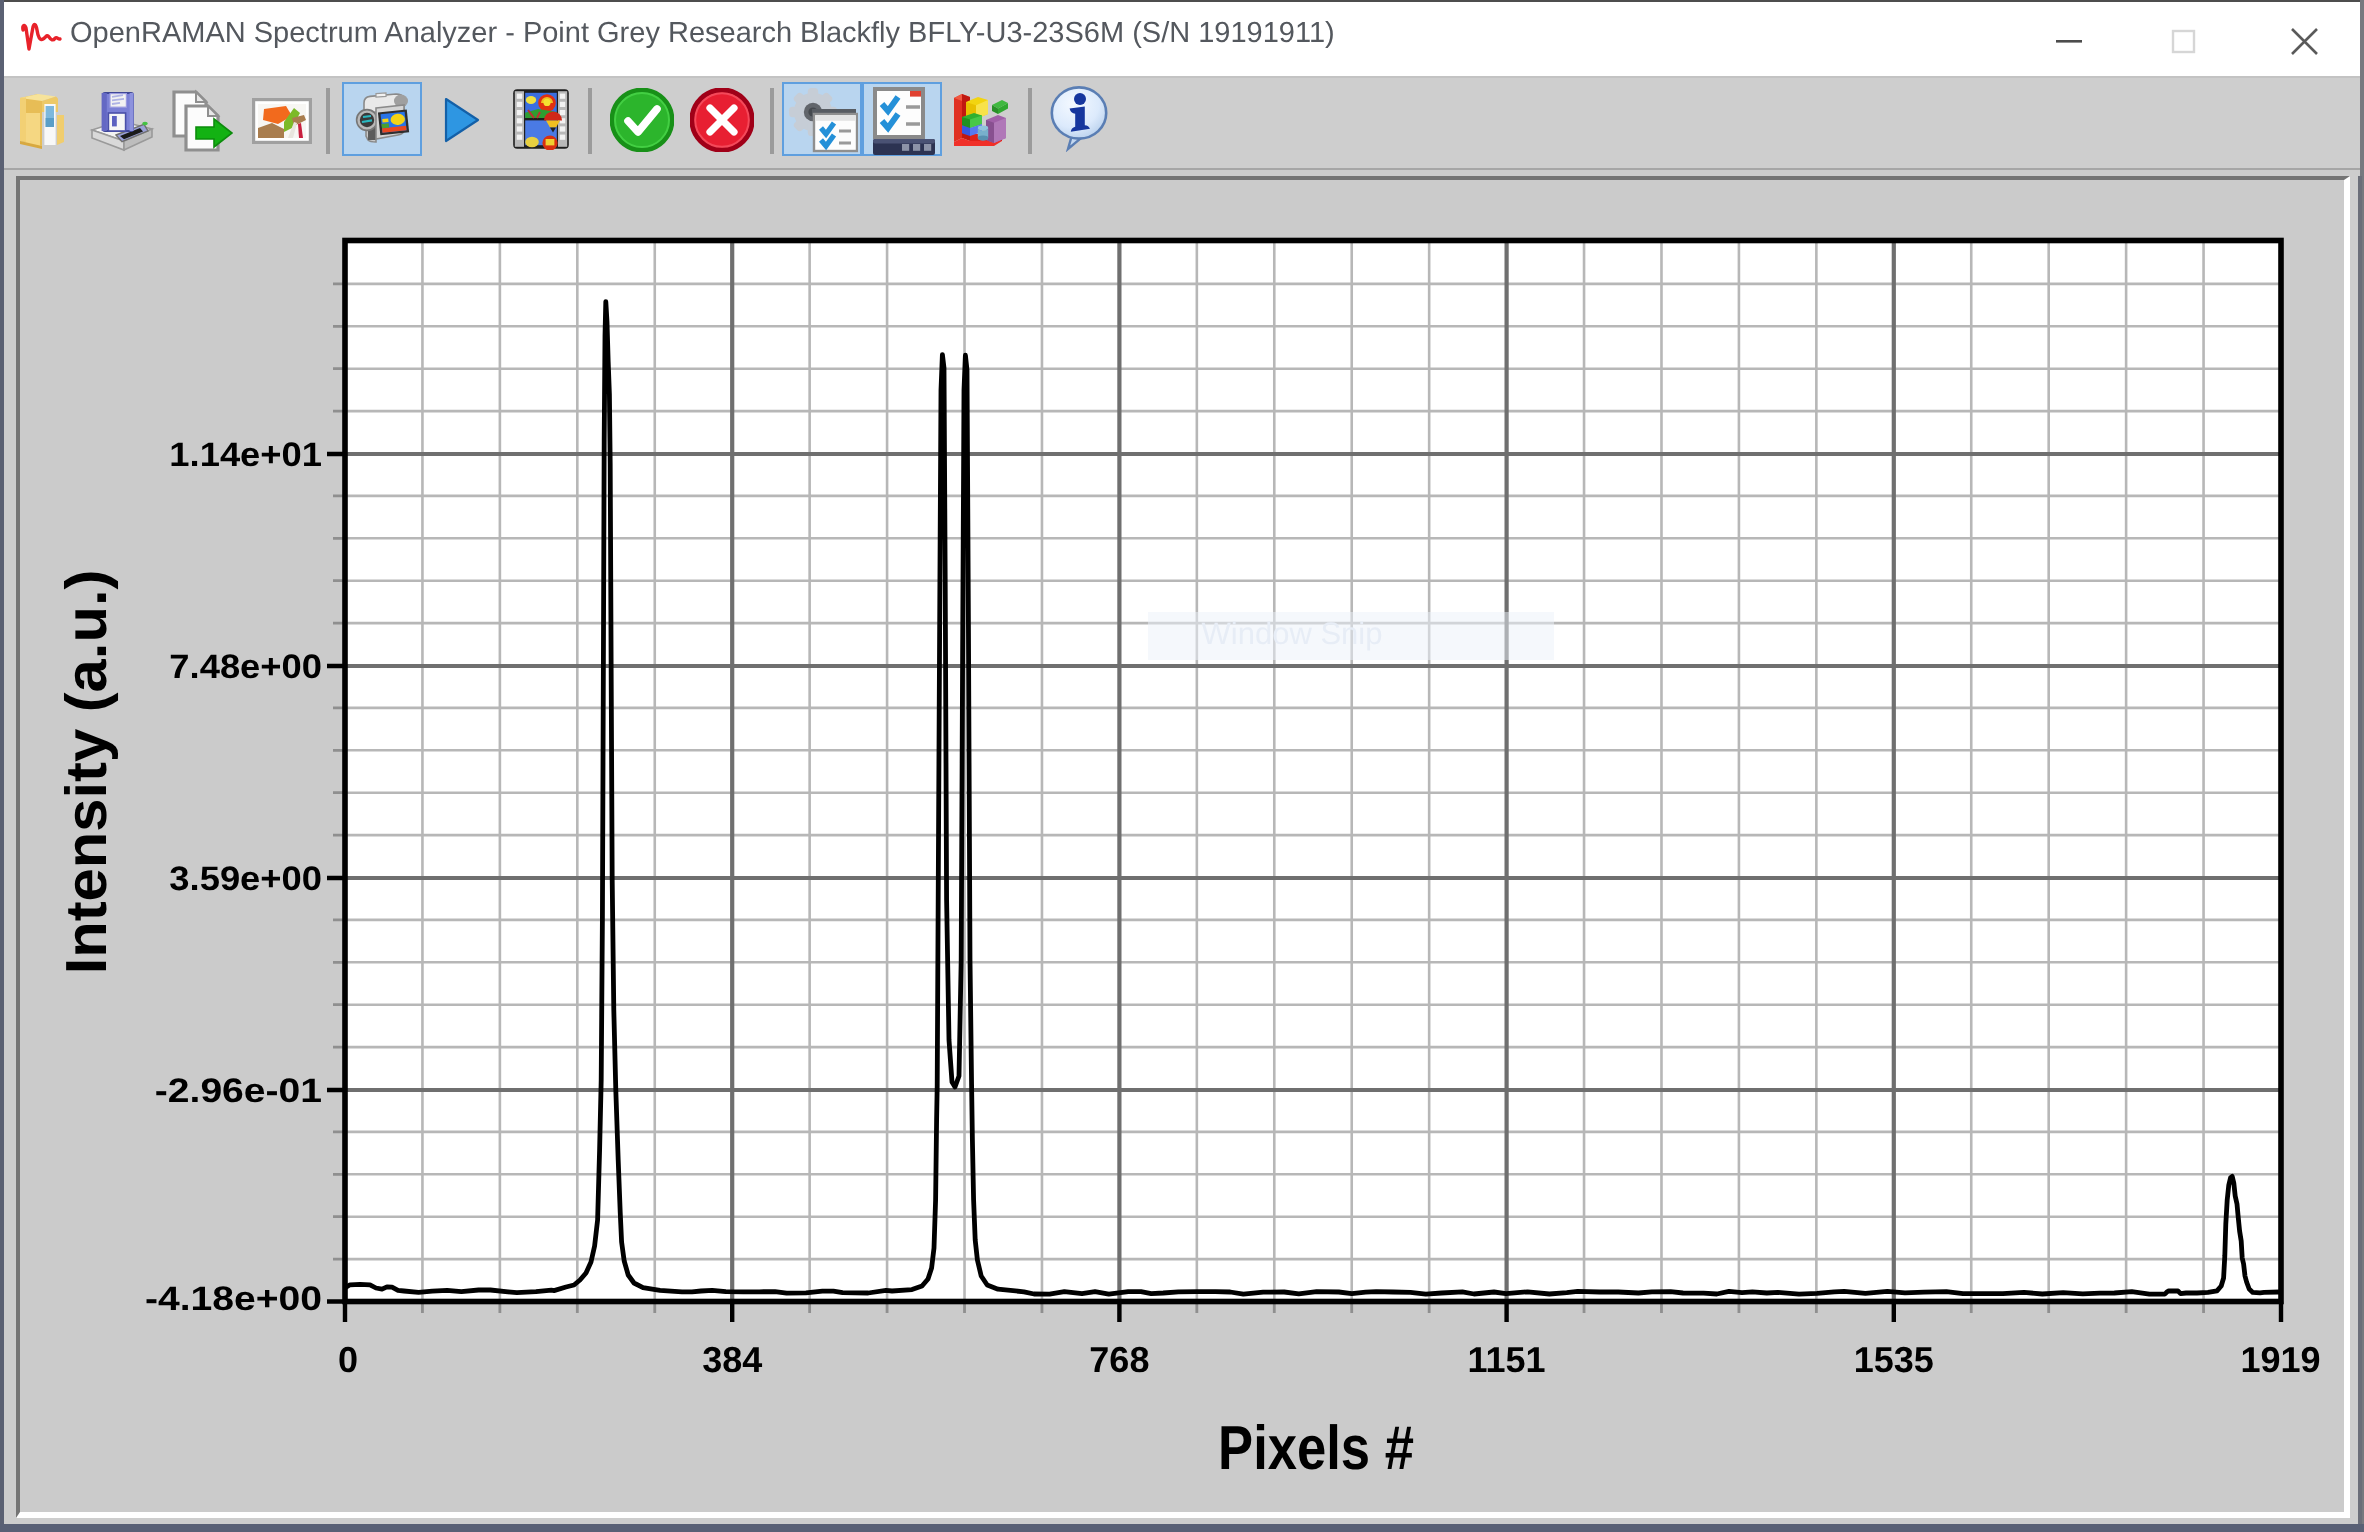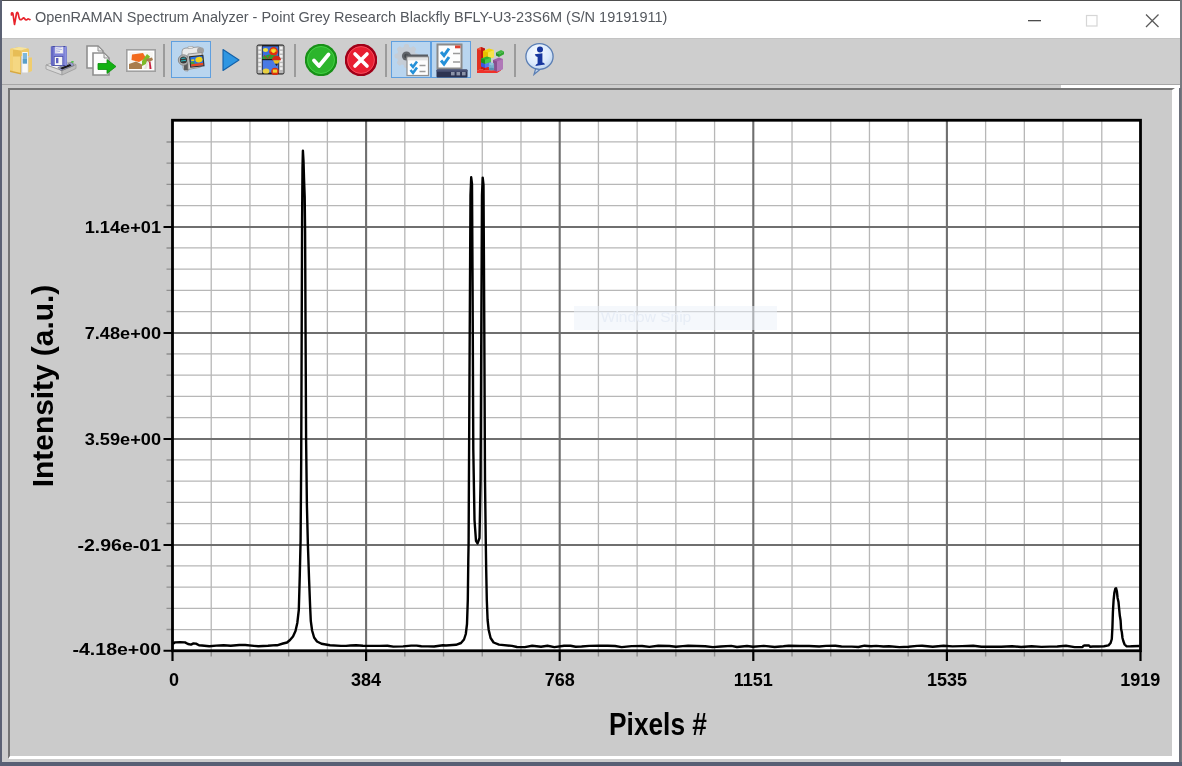--- a/index.html
+++ b/index.html
@@ -1,17 +1,17 @@
 <!DOCTYPE html>
 <html><head>
 <meta charset="utf-8">
 <style>
   html,body{margin:0;padding:0;}
   body{width:1182px;height:766px;overflow:hidden;font-family:"Liberation Sans",sans-serif;}
-  .win{position:absolute;left:0;top:0;width:1061px;height:766px;background:#cdcdcd;}
+  .win{position:absolute;left:0;top:0;width:1182px;height:766px;background:#cdcdcd;}
   .edge-top{position:absolute;left:0;top:0;width:1182px;height:1px;background:#4e4e4e;}
   .edge-left{position:absolute;left:0;top:0;width:2px;height:766px;background:#5b6173;}
   .edge-right{position:absolute;left:1180px;top:0;width:2px;height:766px;background:#77797f;}
   .edge-right2{position:absolute;left:1179px;top:88px;width:2px;height:675px;background:#6b6e79;}
   .edge-bottom{position:absolute;left:0;top:762px;width:1182px;height:4px;background:#596075;}
   .titlebar{position:absolute;left:1px;top:1px;width:1179px;height:37px;background:#ffffff;}
   .title-text{position:absolute;left:34px;top:7.5px;font-size:14.5px;color:#54585e;white-space:nowrap;}
   .tb-divider{position:absolute;left:1px;top:38px;width:1179px;height:1px;background:#c3c3c3;}
   .toolbar{position:absolute;left:2px;top:39px;width:1178px;height:45px;background:#cecece;}
   .toolbar-bottom{position:absolute;left:2px;top:84px;width:1178px;height:1px;background:#a6a6a6;}

